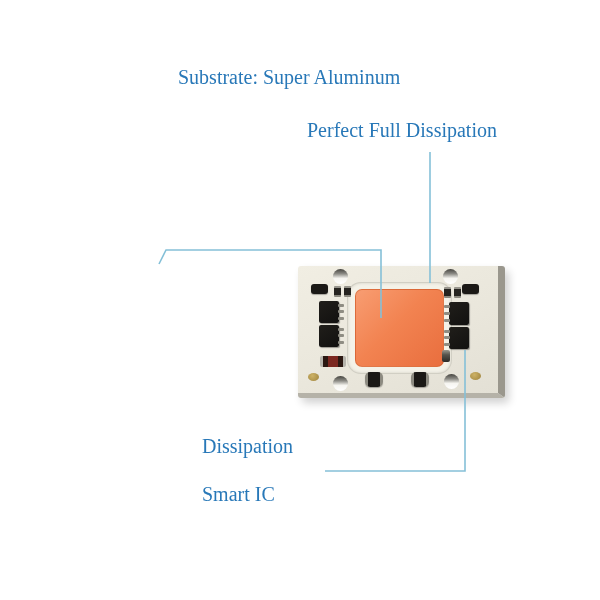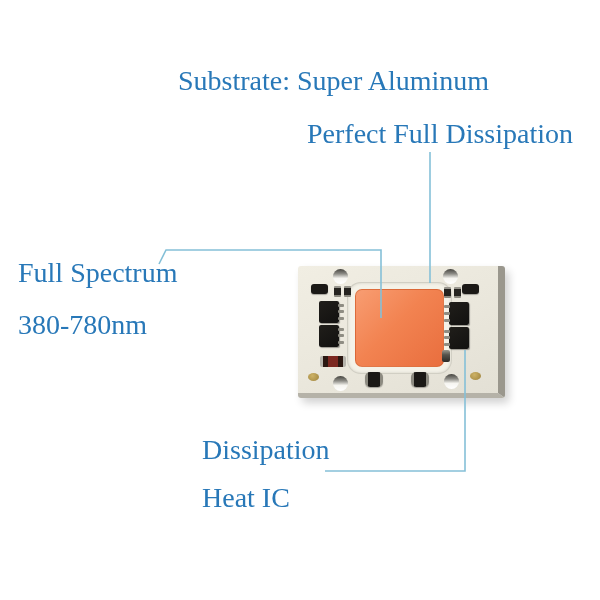--- a/index.html
+++ b/index.html
@@ -11,21 +11,21 @@
   .canvas {
     position: relative;
     width: 600px;
     height: 600px;
     overflow: hidden;
     background: var(--c-background, #ffffff);
   }
   .label {
     position: absolute;
     color: var(--c-label_text, #2878b8);
-    font-size: 28px;
+    font-size: 20px;
     line-height: 1.1;
     white-space: nowrap;
   }
   
   .module {
     position: absolute;
     left: 298px;
     top: 266px;
     width: 200px;
     height: 127px;
@@ -120,27 +120,25 @@
 </style>
 </head>
 <body>
 
 <div class="canvas">
 
   <div class="label" style="left:178px; top:66px;">Substrate: Super Aluminum</div>
 
   <div class="label" style="left:307px; top:119px;">Perfect Full Dissipation</div>
 
-  <div class="label" style="left:18px; top:258px;">Full Spectrum</div>
 
-  <div class="label" style="left:18px; top:310px;">380-780nm</div>
 
   <div class="label" style="left:202px; top:435px;">Dissipation</div>
 
-  <div class="label" style="left:202px; top:483px;">Heat IC</div>
+  <div class="label" style="left:202px; top:483px;">Smart IC</div>
 
   <div class="module">
 
     <div class="hole" style="left:35px; top:3px;"></div>
     <div class="hole" style="left:145px; top:3px;"></div>
     <div class="hole" style="left:35px; top:110px;"></div>
     <div class="hole" style="left:146px; top:108px;"></div>
 
     <div class="led-ring"></div>
     <div class="led-surface"></div>

